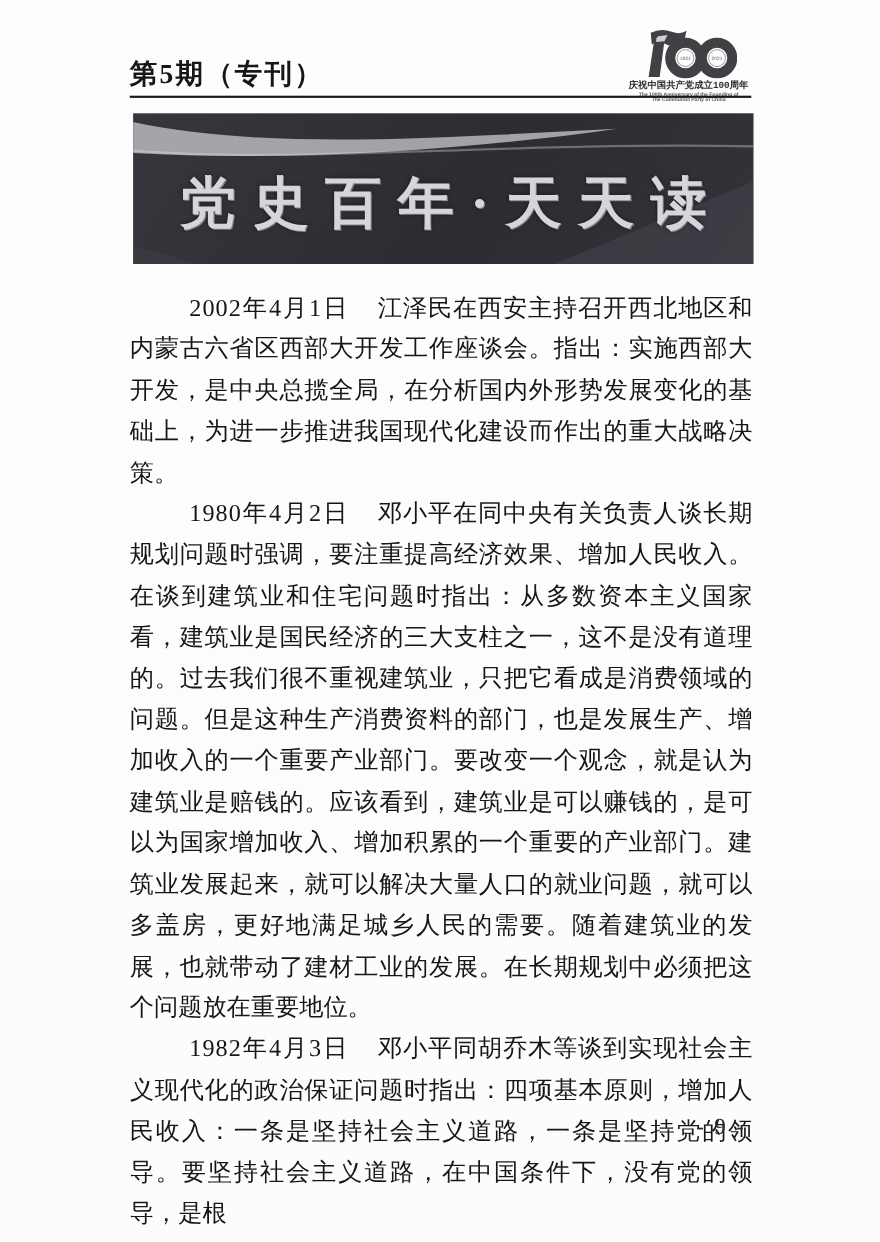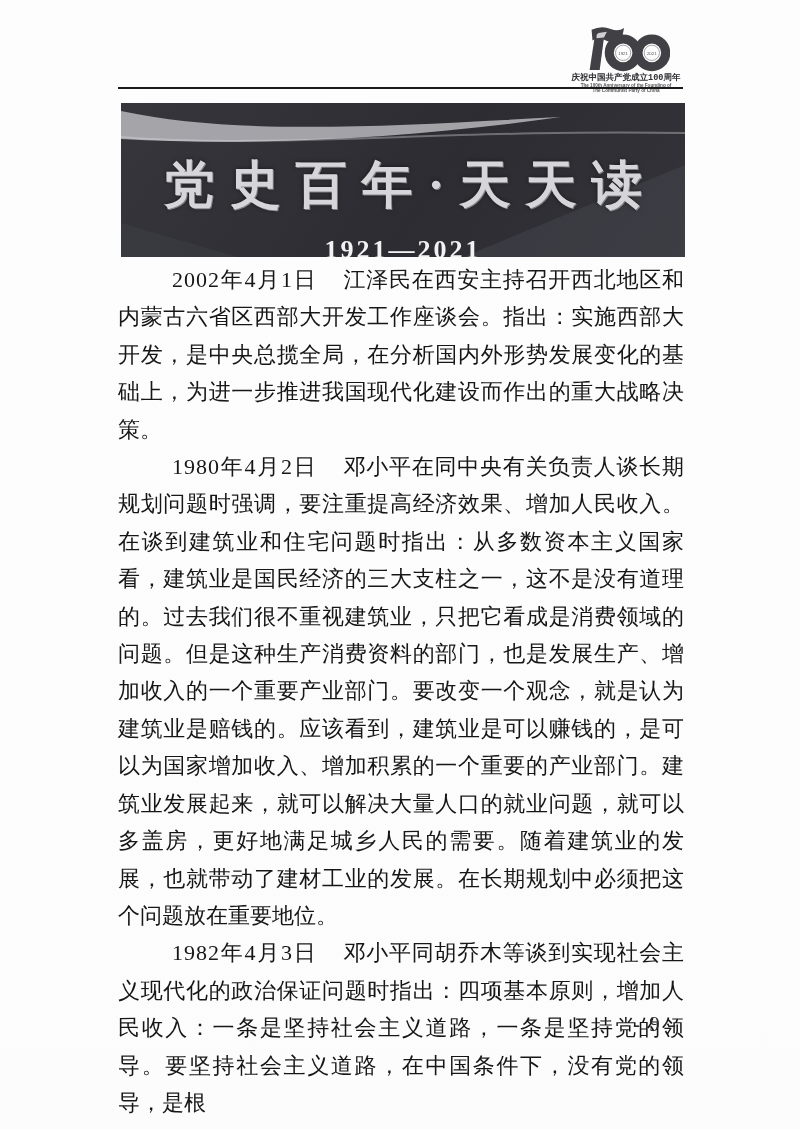--- a/index.html
+++ b/index.html
@@ -39,21 +39,21 @@
   }
   .logo-en {
     font-family: "Liberation Sans", "DejaVu Sans", sans-serif;
     font-size: 4.6px; line-height: 5.2px; color: #55555a;
     font-weight: bold; white-space: nowrap;
   }
 
   
   .banner {
     position: absolute; left: 121px; top: 103px;
-    width: 564px; height: 154px;
+    width: 564px; height: 137px;
     background: linear-gradient(125deg, #36363c 0%, #2c2c32 55%, #333339 100%);
     overflow: hidden;
   }
   .banner .swoosh { position: absolute; inset: 0; }
   .banner-title {
     position: absolute; left: 0; right: 0; top: 48px;
     text-align: center;
     font-size: 51px; font-weight: bold;
     letter-spacing: 15px; padding-left: 15px; 
     color: #d6d6da;
@@ -80,20 +80,21 @@
   .page-number {
     position: absolute; left: 118px; top: 1012px; width: 560px;
     text-align: right; font-size: 21px; color: #2a2a2a; letter-spacing: 2px;
   }
 </style>
 </head>
 <body>
 
 <div class="page">
 
+  <div class="issue-label">第5期（专刊）</div>
 
   <div class="logo">
     <svg width="88" height="46" viewBox="0 0 92 48" aria-hidden="true">
 
       <path d="M10,4 Q20,-1 30,3 Q38,6 44,2 L41,16 Q33,19 25,15 Q17,11 11,15 Z" fill="#404045"></path>
       <path d="M19,7 a4,4 0 1 0 4,5 l3,-6 z" fill="#e9e9ec" opacity="0.85"></path>
       <polygon points="13,13 23,12 18.5,46 8,46" fill="#404045"></polygon>
 
       <circle cx="43" cy="28" r="14.5" fill="none" stroke="#404045" stroke-width="9.5"></circle>
       <circle cx="43" cy="28" r="8" fill="none" stroke="#8a8a90" stroke-width="0.8"></circle>

